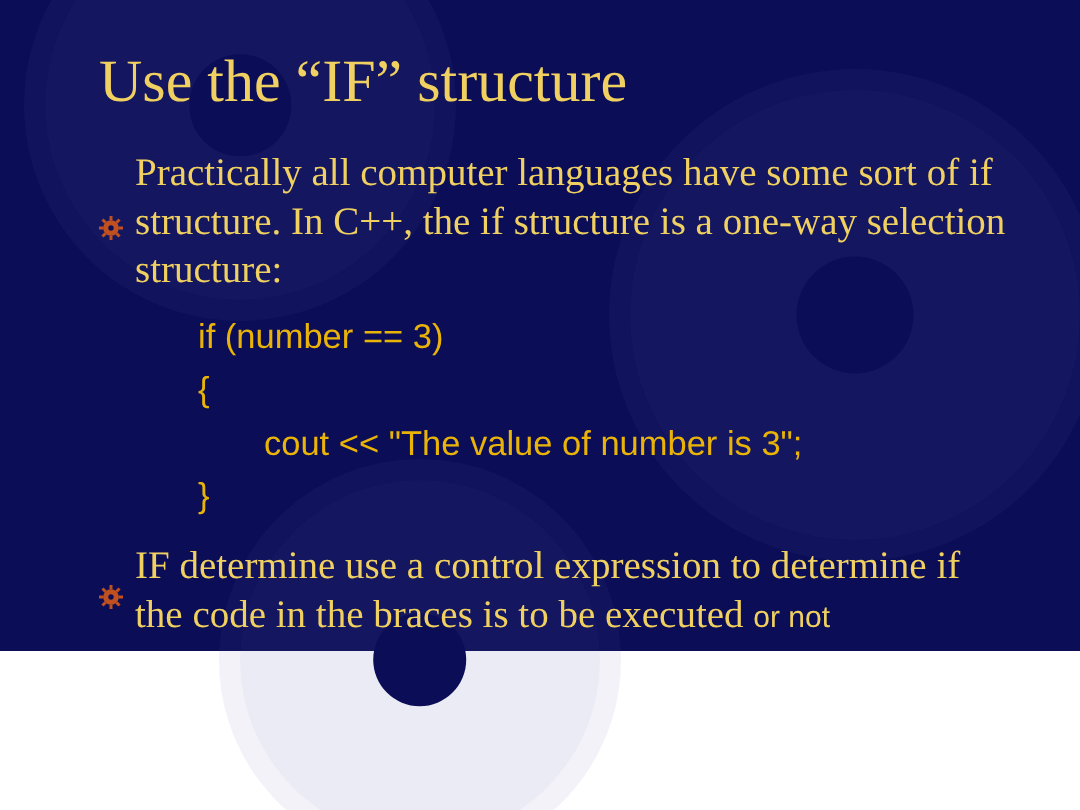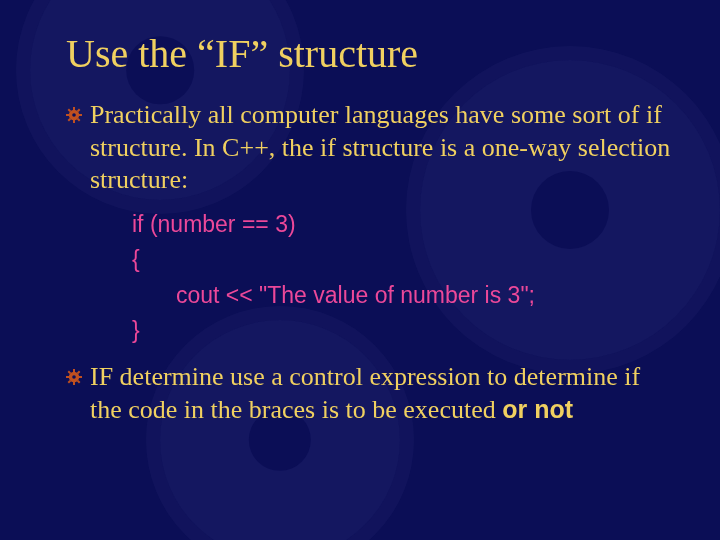--- a/index.html
+++ b/index.html
@@ -4,21 +4,21 @@
 <style>
   html, body {
     margin: 0;
     padding: 0;
     width: 720px;
     height: 540px;
     overflow: hidden;
   }
   .slide {
     width: 720px;
-    height: 540px;
+    height: 434px;
     background: #0b0e56;
     position: relative;
     font-family: "Times New Roman", Times, serif;
     box-sizing: border-box;
   }
   
   .gear {
     position: absolute;
     border-radius: 50%;
     background: rgba(90, 90, 170, 0.12);
@@ -47,47 +47,46 @@
     margin: 0 0 22px 0;
     font-weight: normal;
   }
   .body {
     color: #f0d060;
     font-size: 26px;
     line-height: 1.25;
   }
   .bullet-row {
     display: flex;
-    align-items: flex-start;
+    align-items: center;
     margin-bottom: 6px;
   }
   .bullet-icon {
     flex: 0 0 auto;
     width: 16px;
     height: 16px;
     margin-top: 8px;
     margin-right: 8px;
     display: inline-block;
   }
   .bullet-icon svg { display: block; }
   .bullet-text { flex: 1 1 auto; }
   .code-block {
     font-family: Arial, Helvetica, sans-serif;
     font-size: 23px;
-    color: #ec4899;
+    color: #eab308;
     margin: 10px 0 12px 66px;
     line-height: 1.55;
   }
   .code-indent1 { padding-left: 0; }
   .code-indent2 { padding-left: 44px; }
   .bold { font-weight: normal; }
   .arial-tail {
     font-family: Arial, Helvetica, sans-serif;
-    font-size: 25px;
-    font-weight: bold;
+    font-size: 20px;
   }
 </style>
 </head>
 <body>
 
 <div class="slide">
   <div class="gear gear1"></div>
   <div class="gear gear2"></div>
   <div class="gear gear3"></div>
 

